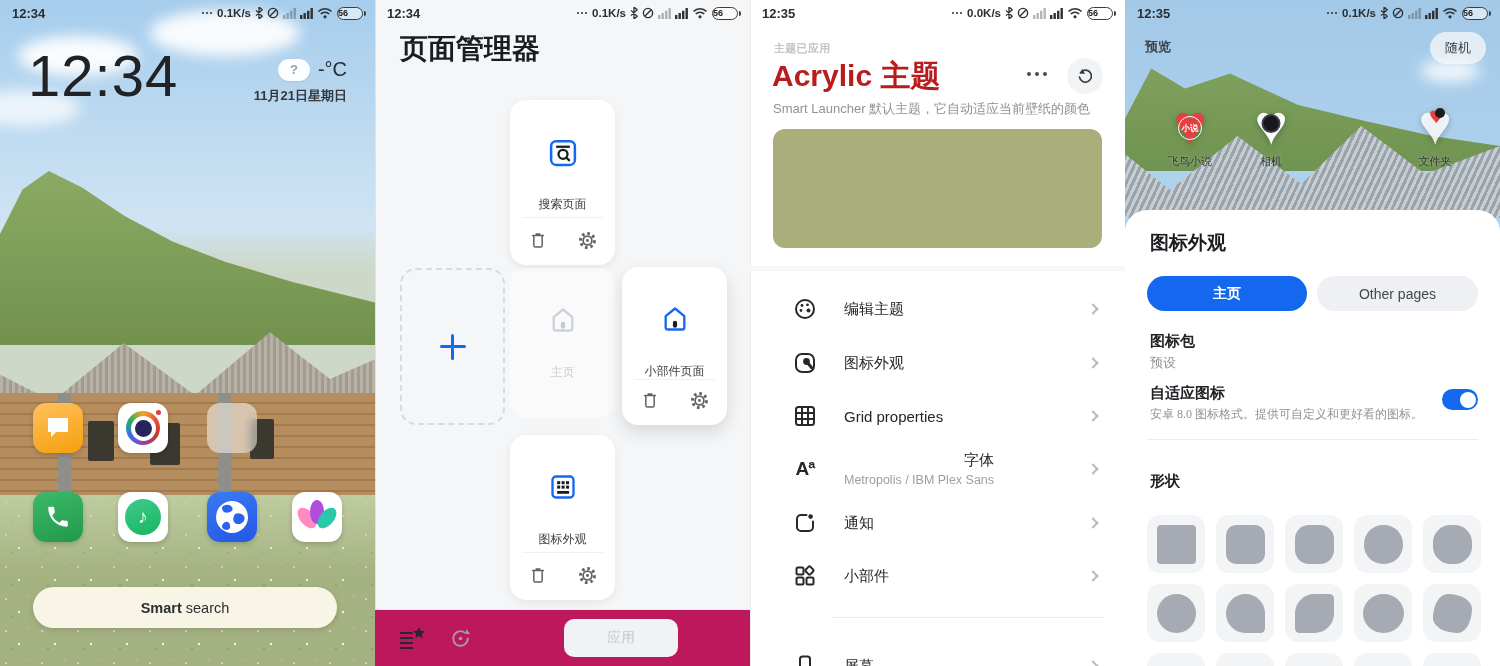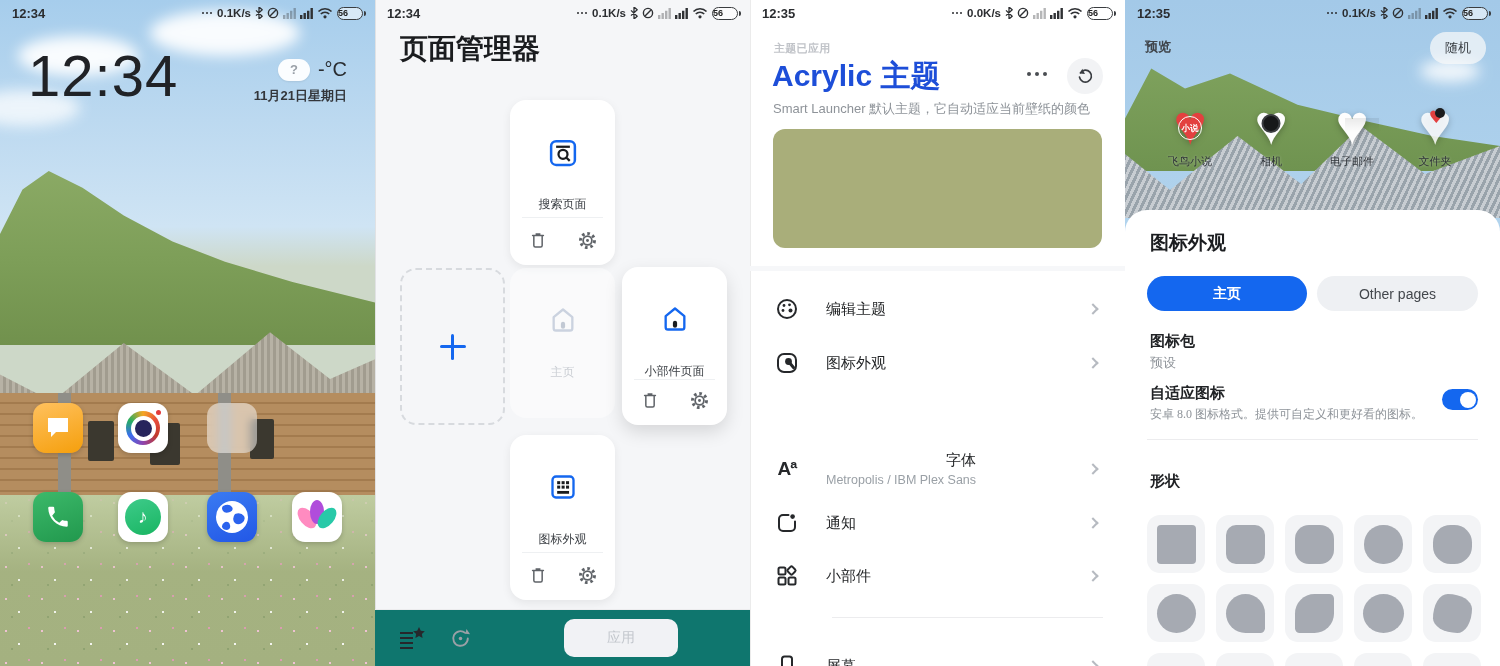--- a/index.html
+++ b/index.html
@@ -79,38 +79,38 @@
   .pcard .chr{position:absolute;left:12px;right:12px;top:117px;height:1px;background:#eef0f2;}
   .pcard .cfoot{position:absolute;left:0;right:0;bottom:10px;height:30px;display:flex;align-items:center;justify-content:space-between;padding:0 16px;}
   .iconbtn{width:24px;height:24px;display:flex;align-items:center;justify-content:center;background:none;border:none;padding:0;cursor:pointer;}
   .add-tile{position:absolute;left:25px;top:268px;width:105px;height:157px;border:2px dashed #d7dade;border-radius:16px;
       display:flex;align-items:center;justify-content:center;background:transparent;cursor:pointer;}
   .plus{position:relative;width:26px;height:26px;}
   .plus::before,.plus::after{content:"";position:absolute;background:#1467ef;border-radius:2px;}
   .plus::before{left:11.5px;top:0;width:3px;height:26px;}
   .plus::after{left:0;top:11.5px;width:26px;height:3px;}
   .ghost{opacity:.55;box-shadow:none;background:rgba(255,255,255,.8);}
-  .p2-bottombar{position:absolute;left:0;right:0;bottom:0;height:57px;background:#0f766e;border-top:1px solid #ececee;z-index:10;}
+  .p2-bottombar{position:absolute;left:0;right:0;bottom:0;height:57px;background:#be185d;border-top:1px solid #ececee;z-index:10;}
   .p2-bottombar .bb-ic{position:absolute;top:14px;}
   .apply-btn{position:absolute;right:72px;top:9px;width:114px;height:38px;background:#f1f2f5;border:none;border-radius:10px;
       font-size:14px;color:#c3c7cd;cursor:default;}
 
   
   .p3{background:#fff;}
   .p3-applied{position:absolute;left:24px;top:41px;font-size:11px;color:#c0c3c8;font-weight:600;letter-spacing:.3px;}
-  .p3-title{position:absolute;left:22px;top:56px;font-size:30px;font-weight:700;color:#1d4ed8;}
+  .p3-title{position:absolute;left:22px;top:56px;font-size:30px;font-weight:700;color:#b91c1c;}
   .menu-dots{position:absolute;right:78px;top:72px;display:flex;gap:4px;cursor:pointer;}
   .menu-dots i{width:4px;height:4px;border-radius:50%;background:#4a4d52;}
   .refresh-btn{position:absolute;right:22px;top:58px;width:36px;height:36px;border-radius:50%;background:#f2f3f5;border:none;
       display:flex;align-items:center;justify-content:center;cursor:pointer;}
   .p3-sub{position:absolute;left:23px;right:20px;top:100px;font-size:13px;color:#8e9399;}
   .swatch{position:absolute;left:23px;right:23px;top:129px;height:119px;border-radius:12px;}
   .p3-band{position:absolute;left:0;right:0;top:266px;height:5px;background:#f6f7f9;}
   .trow{position:absolute;left:0;right:0;height:52px;display:flex;align-items:center;cursor:pointer;}
-  .trow .ticon{width:26px;height:26px;margin-left:24px;display:flex;align-items:center;justify-content:center;color:#26282b;text-align:center;}
+  .trow .ticon{width:26px;height:26px;margin-left:42px;display:flex;align-items:center;justify-content:center;color:#26282b;text-align:center;}
   .trow .ttext{margin-left:26px;display:flex;flex-direction:column;justify-content:center;text-align:right;}
   .trow .tlabel{font-size:15px;color:#232527;}
   .trow .tsub{font-size:12.5px;color:#9aa0a6;margin-top:3px;}
   .chev{position:absolute;right:28px;width:8px;height:8px;border-top:2px solid #b6bac1;border-right:2px solid #b6bac1;transform:rotate(45deg);}
   .fonticon{font-size:19px;font-weight:600;color:#1e2023;letter-spacing:-1px;}
   .p3-div{position:absolute;left:82px;right:22px;top:617px;height:1px;background:#ececee;}
 
   
   .p4-sky{position:absolute;inset:0;background:linear-gradient(180deg,#a3c9e8 0%,#badaf1 55%,#c9e2f3 100%);}
   .p4-mtn{position:absolute;left:0;right:0;top:46px;height:125px;
@@ -242,20 +242,24 @@
         <circle cx="19" cy="19" r="16" fill="#fff"></circle>
         <path d="M10 8 q6 -3 9 1 q2 3 -2 5 q-5 2 -7 -1 q-2 -3 0 -5z M22 16 q6 -2 9 2 q2 4 -2 7 q-5 3 -8 -1 q-2 -4 1 -8z M12 24 q4 -1 5 3 q1 4 -3 5 q-4 0 -5 -3 q-0.5 -3 3 -5z" fill="#2b63ee"></path>
       </svg>
     </div>
     <div class="aicon ic-gallery" style="left:292px;top:492px;">
       <span class="petal" style="background:#ff8bc0;transform:rotate(-40deg);left:8px;top:14px;"></span>
       <span class="petal" style="background:#b04ddb;transform:rotate(0deg);left:18px;top:8px;"></span>
       <span class="petal" style="background:#28c9a8;transform:rotate(40deg);left:28px;top:14px;"></span>
     </div>
 
+    <div class="search-pill">
+      <b>Smart</b>
+      <span>search</span>
+    </div>
   </div>
 
   <div class="screen p2">
     <div class="sbar">
       <span>12:34</span>
       <span class="sb-right">
         <span class="dots3">
             <i></i>
             <i></i>
             <i></i>
@@ -472,20 +476,32 @@
             <circle cx="13.5" cy="10.5" r="3.4" fill="#26282b"></circle>
             <path d="M13.5 10.5 L18.5 16.5" stroke="#26282b" stroke-width="3" stroke-linecap="round"></path>
           </svg>
       </span>
       <span class="ttext">
           <span class="tlabel">图标外观</span>
         </span>
       <span class="chev"></span>
     </div>
 
+    <div class="trow" style="top:390px;">
+      <span class="ticon">
+        <svg width="24" height="24" viewBox="0 0 24 24">
+            <rect x="3" y="3" width="18" height="18" rx="2.5" fill="none" stroke="#26282b" stroke-width="2"></rect>
+            <path d="M9 3 V21 M15 3 V21 M3 9 H21 M3 15 H21" stroke="#26282b" stroke-width="2"></path>
+          </svg>
+      </span>
+      <span class="ttext">
+          <span class="tlabel">Grid properties</span>
+        </span>
+      <span class="chev"></span>
+    </div>
 
     <div class="trow" style="top:441px;height:56px;">
       <span class="ticon fonticon">Aª</span>
       <span class="ttext">
         <span class="tlabel">字体</span>
         <span class="tsub">Metropolis / IBM Plex Sans</span>
       </span>
       <span class="chev"></span>
     </div>
 
@@ -577,26 +593,20 @@
         <span class="hbadge">小说</span>
       </span>
       <span class="hlab">飞鸟小说</span>
     </div>
     <div class="happ" style="left:106px;top:100px;">
       <span class="heart"><span class="hwhite">♥</span>
         <span class="hlens"></span>
       </span>
       <span class="hlab">相机</span>
     </div>
-    <div class="happ" style="left:187px;top:100px;">
-      <span class="heart"><span class="hwhite">♥</span>
-        <span class="hfold"></span>
-      </span>
-      <span class="hlab">电子邮件</span>
-    </div>
     <div class="happ" style="left:270px;top:100px;">
       <span class="heart"><span class="htrans">♥</span>
         <span class="hmini">♥</span>
         <span class="hdot"></span>
       </span>
       <span class="hlab">文件夹</span>
     </div>
 
     <div class="sheet">
       <div class="sh-title">图标外观</div>

